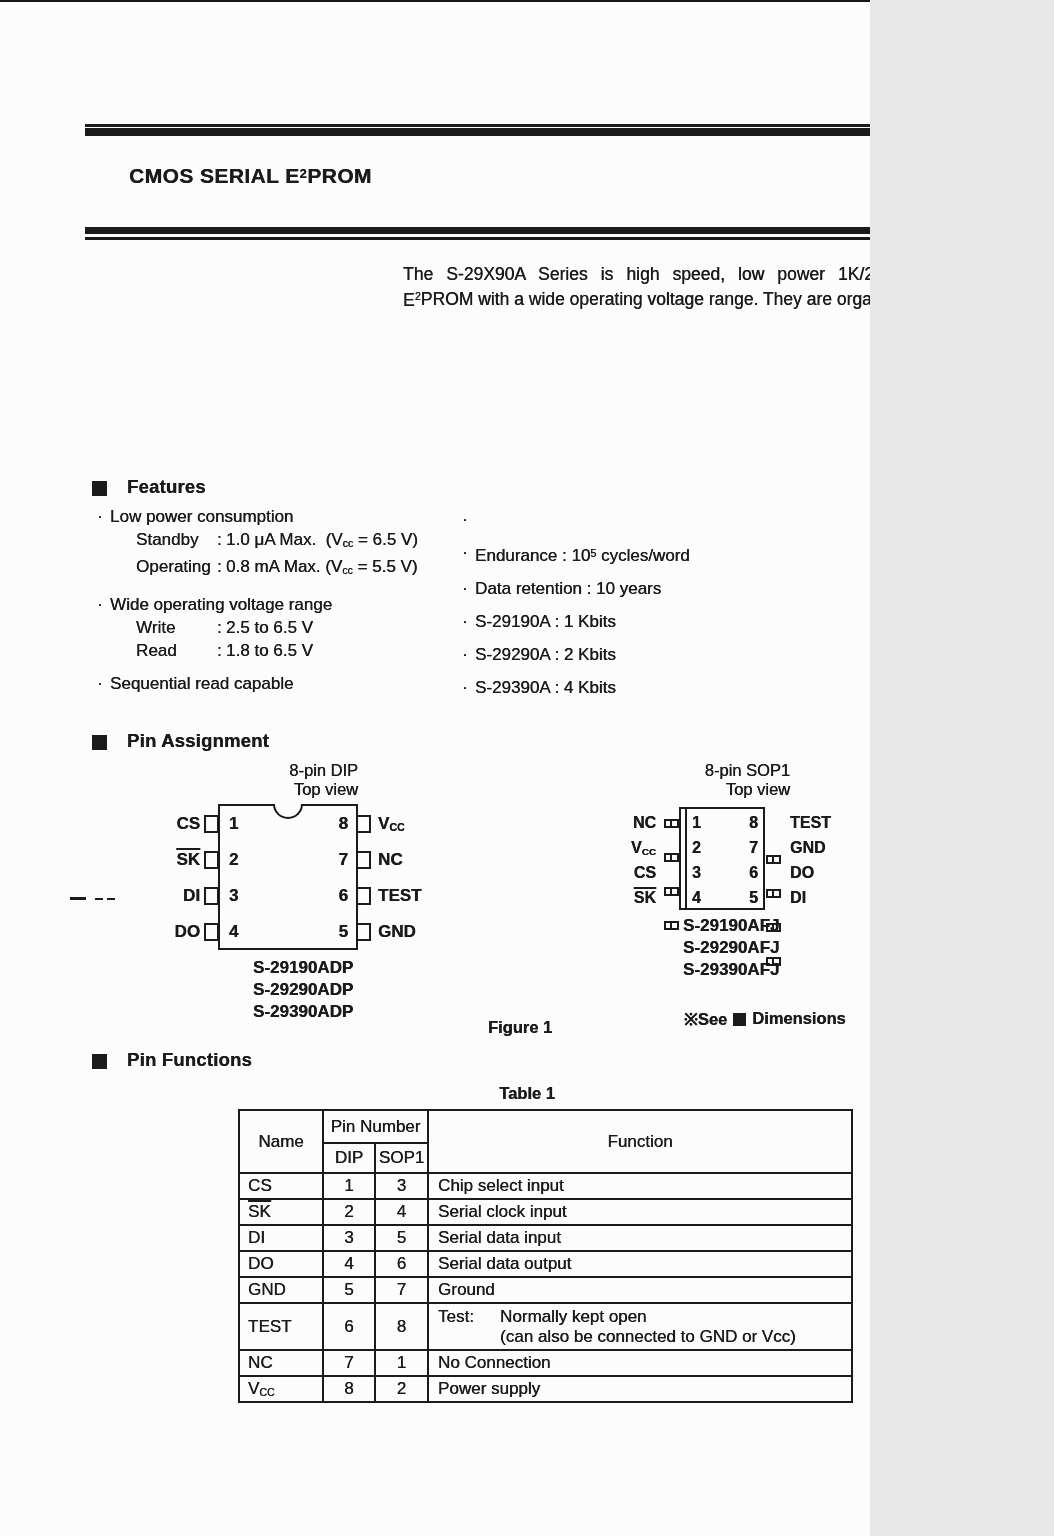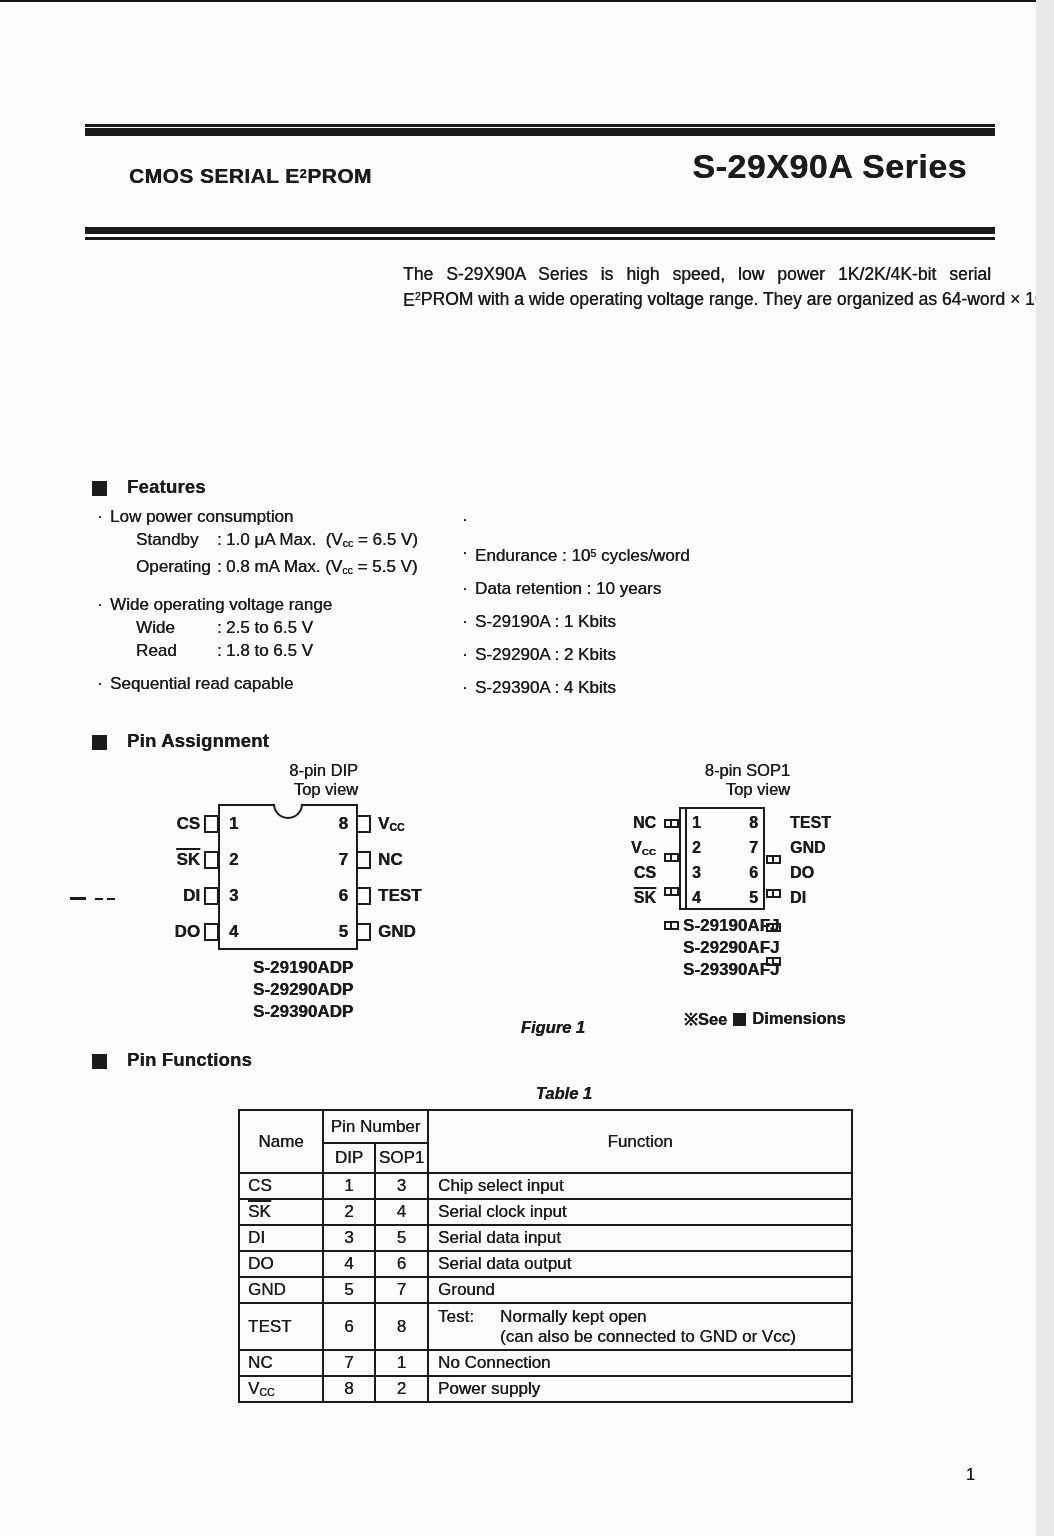--- a/index.html
+++ b/index.html
@@ -1,25 +1,25 @@
 <!DOCTYPE html>
 <html><head>
 <meta charset="utf-8">
 <style>
   :root{ --ink:#1b1b1b; --bg:#fcfcfc; }
   *{ box-sizing:border-box; }
   body{ margin:0; background:#e8e8e8; }
   .page{
-    position:relative; width:1036px; height:1536px; background:var(--bg);
+    position:relative; width:870px; height:1536px; background:var(--bg);
     font-family:"Liberation Sans", sans-serif; color:var(--ink);
     overflow:hidden; text-shadow:0.35px 0 0 currentColor;
   }
   .abs{ position:absolute; }
   .fill{ background:var(--ink); }
-  .ctr{ text-align:right;font-style:italic; }
+  .ctr{ text-align:center; }
   .rt{ text-align:right; }
   .ovl{ text-decoration:overline; text-decoration-thickness:1.5px; }
   .sub{ font-size:0.62em; vertical-align:-0.22em; }
   .sup{ font-size:0.62em; vertical-align:0.42em; }
 
   
   .title-left{ left:129px; top:164px; font-size:21px; font-weight:700; letter-spacing:0.4px; }
   .title-right{ right:69px; top:147px; font-size:34px; font-weight:700; letter-spacing:0.5px; }
 
   
@@ -86,21 +86,20 @@
 
   <div class="abs topline"></div>
   <div class="abs fill" style="left:70px;top:897px;width:16px;height:3px;"></div>
   <div class="abs fill" style="left:95px;top:898px;width:8px;height:2px;"></div>
   <div class="abs fill" style="left:107px;top:898px;width:8px;height:2px;"></div>
   <div class="abs scanline"></div>
 
   <div class="abs fill" style="left:85px;top:124px;width:910px;height:3px;"></div>
   <div class="abs fill" style="left:85px;top:128px;width:910px;height:8px;"></div>
   <div class="abs title-left"><span>CMOS SERIAL E</span><span class="sup">2</span><span>PROM</span></div>
-  <div class="abs title-right">S-29X90A Series</div>
   <div class="abs fill" style="left:85px;top:227px;width:910px;height:7px;"></div>
   <div class="abs fill" style="left:85px;top:237px;width:910px;height:3px;"></div>
 
   <div class="abs intro">
     <p><span>The S-29X90A Series is high speed, low power 1K/2K/4K-bit serial E</span><span style="white-space:nowrap"><span class="sup">2</span><span>PROM with a wide operating voltage range.  They are organized as 64-word × 16-bit, 128-word × 16-bit and 256-word × 16-bit, respectively. Each is capable of sequential read, where addresses are automatically incremented for each 16-bit block.</span></span></p>
   </div>
 
   <div class="abs sq" style="left:92px;top:481px;"></div>
   <div class="abs sec-label" style="left:127px;top:476px;text-align:right;">Features</div>
 
@@ -108,21 +107,21 @@
     <div class="ftitle">
         <span class="blt">·</span>
         <span>Low power consumption</span>
       </div>
     <div class="frow"><span class="lbl">Standby</span><span class="sep">:</span><span><span>1.0 μA Max.  (V</span><span class="sub">cc</span><span> = 6.5 V)</span></span></div>
     <div class="frow"><span class="lbl">Operating</span><span class="sep">:</span><span><span>0.8 mA Max. (V</span><span class="sub">cc</span><span> = 5.5 V)</span></span></div>
     <div class="ftitle mt10">
         <span class="blt">·</span>
         <span>Wide operating voltage range</span>
       </div>
-    <div class="frow"><span class="lbl">Wide</span><span class="sep">:</span><span>2.5 to 6.5 V</span></div>
+    <div class="frow"><span class="lbl">Write</span><span class="sep">:</span><span>2.5 to 6.5 V</span></div>
     <div class="frow"><span class="lbl">Read</span><span class="sep">:</span><span>1.8 to 6.5 V</span></div>
     <div class="ftitle mt10">
         <span class="blt">·</span>
         <span>Sequential read capable</span>
       </div>
   </div>
 
   <div class="abs feat" style="left:462px;top:509px;width:420px;">
     <div class="fitem">
         <span class="blt">·</span>

